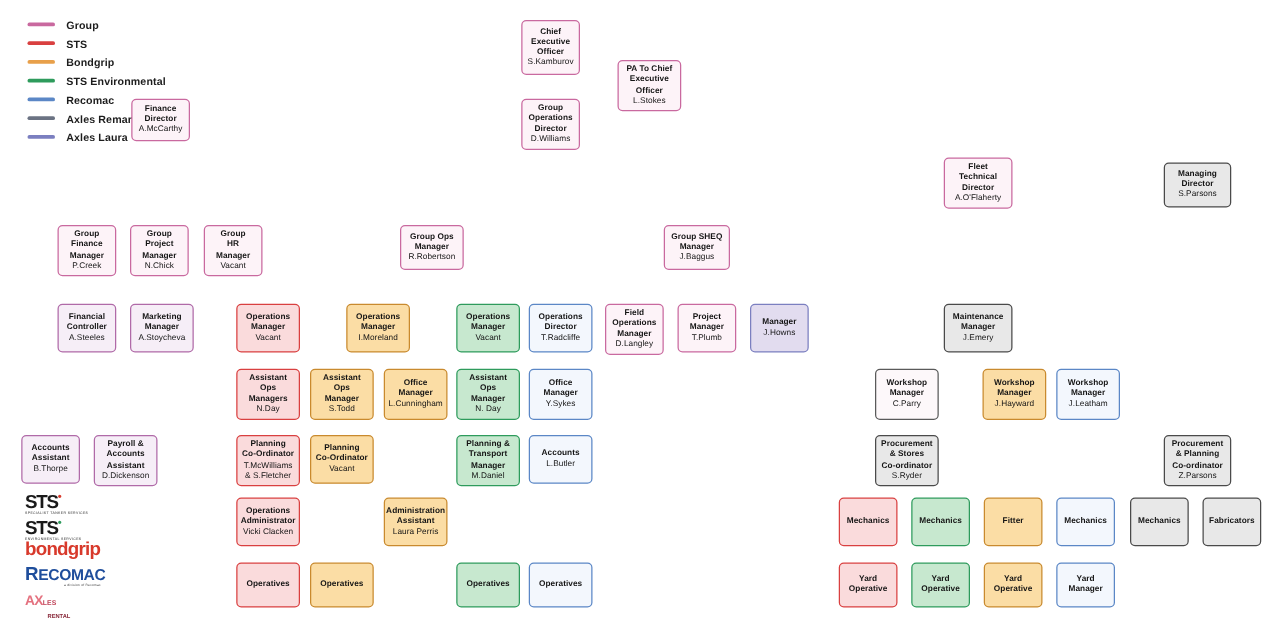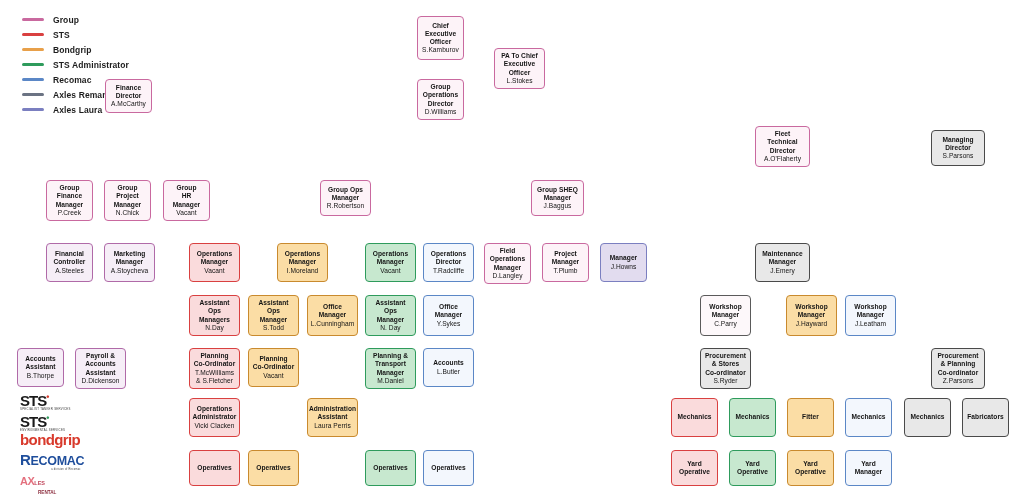--- a/index.html
+++ b/index.html
@@ -66,21 +66,21 @@
       <div class="legend-row">
         <div class="legend-swatch" style="background: rgb(217, 64, 64);"></div>
         <div class="legend-label">STS</div>
       </div>
       <div class="legend-row">
         <div class="legend-swatch" style="background: rgb(232, 160, 74);"></div>
         <div class="legend-label">Bondgrip</div>
       </div>
       <div class="legend-row">
         <div class="legend-swatch" style="background: rgb(46, 155, 92);"></div>
-        <div class="legend-label">STS Administrator</div>
+        <div class="legend-label">STS Environmental</div>
       </div>
       <div class="legend-row">
         <div class="legend-swatch" style="background: rgb(91, 135, 198);"></div>
         <div class="legend-label">Recomac</div>
       </div>
       <div class="legend-row">
         <div class="legend-swatch" style="background: rgb(107, 115, 131);"></div>
         <div class="legend-label">Axles Reman</div>
       </div>
       <div class="legend-row">

